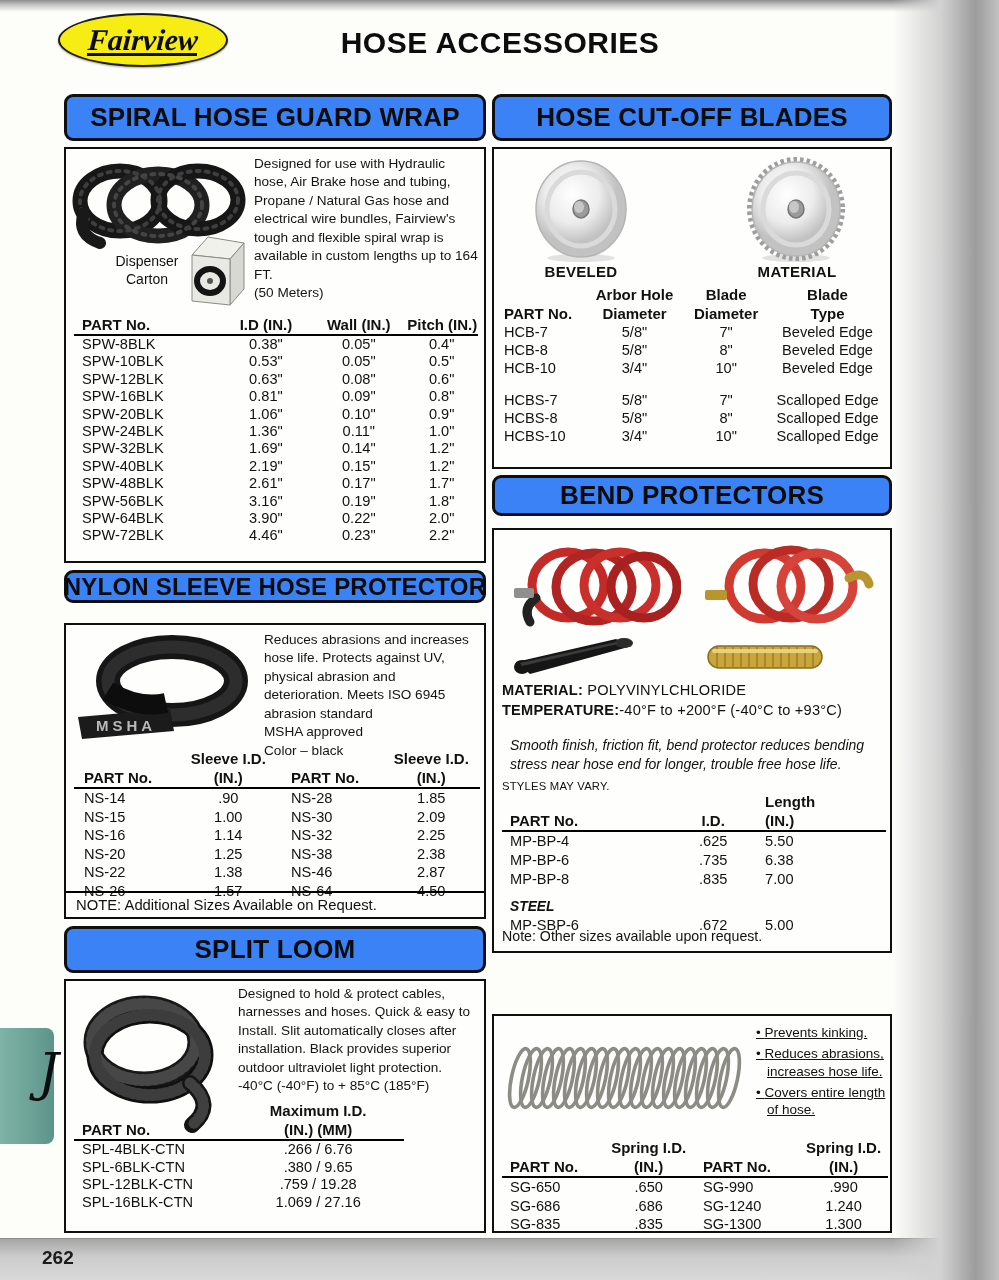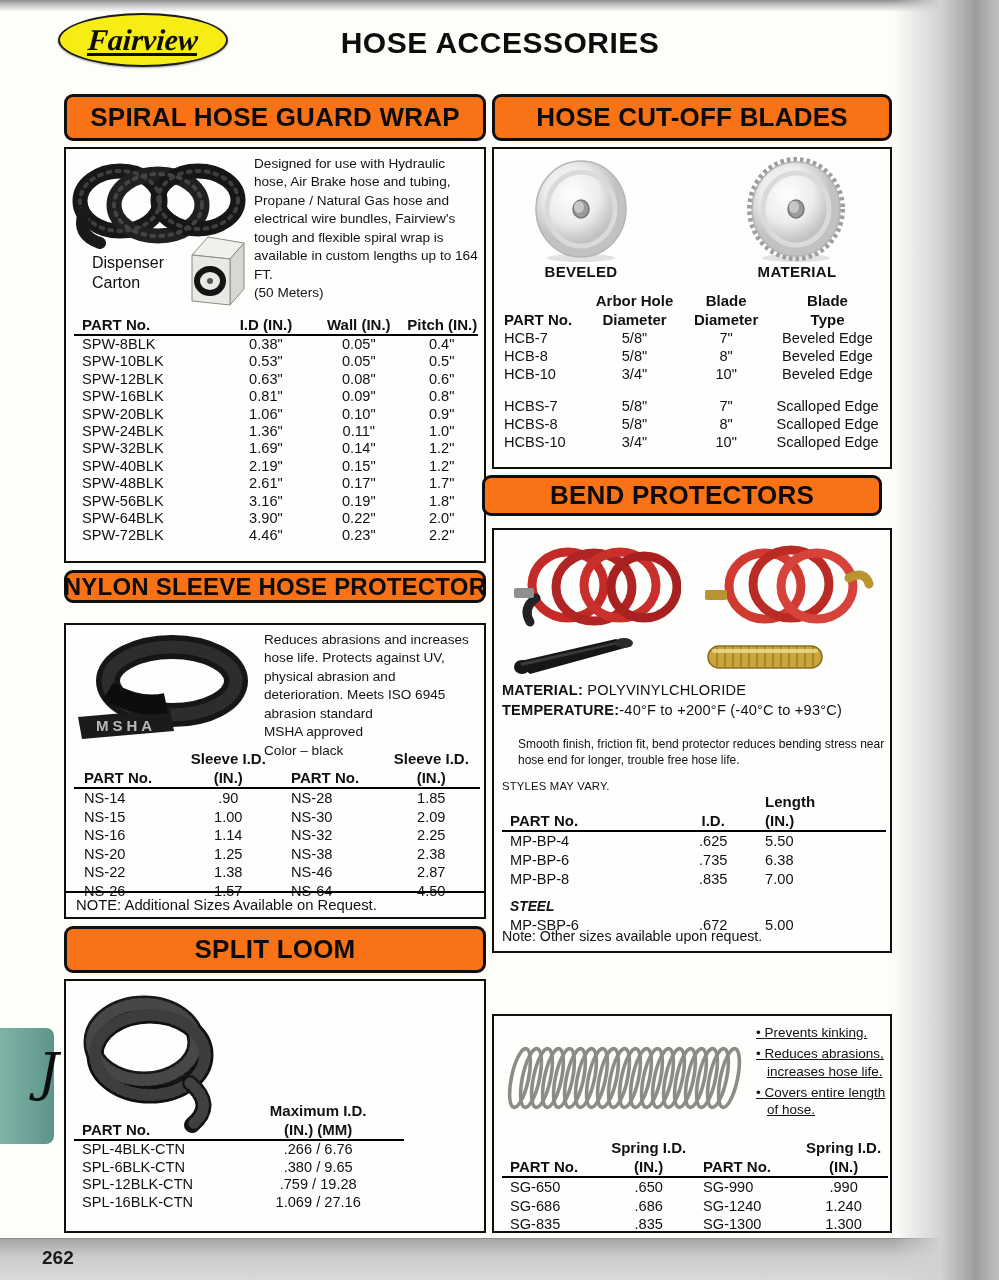--- a/index.html
+++ b/index.html
@@ -30,27 +30,27 @@
     background:#f7ec13; border:2px solid #1c1c1c; border-radius:50%;
     display:flex; align-items:center; justify-content:center;
     box-shadow:0 1px 2px rgba(0,0,0,.35); }
   .logo-text { font-family:"Liberation Serif",serif; font-style:italic; font-weight:bold;
     font-size:30px; color:#0d0d0d; transform:skewX(-4deg);
     text-decoration:underline; text-decoration-thickness:2.5px; text-underline-offset:3px; }
   .page-title { position:absolute; left:270px; top:26px; width:460px; text-align:center;
     font-size:30px; font-weight:bold; letter-spacing:.5px; color:#0d0d0d; }
 
   
-  .section-header { position:absolute; background:#f97316; border:3px solid #0f0f0f; border-radius:9px;
+  .section-header { position:absolute; background:#3b82f6; border:3px solid #0f0f0f; border-radius:9px;
     display:flex; align-items:center; justify-content:center;
     font-weight:bold; font-size:26px; letter-spacing:.2px; color:#0c0c0c; white-space:nowrap; }
   .section-body { position:absolute; border:2px solid #0f0f0f; background:#fefefc; }
 
   .desc { position:absolute; font-size:13.6px; line-height:1.36; color:#141414; white-space:pre-line; }
-  .caption { position:absolute; font-size:16px; line-height:1.25; text-align:left; white-space:pre-line; }
+  .caption { position:absolute; font-size:14px; line-height:1.25; text-align:center; white-space:pre-line; }
   .blade-label { position:absolute; font-weight:bold; font-size:15px; text-align:center; letter-spacing:.3px; }
 
   
   table.cat { position:absolute; border-collapse:collapse; table-layout:fixed; }
   table.cat th { font-weight:bold; font-size:15px; padding:1px 2px; line-height:17px; white-space:nowrap; }
   table.cat td { font-size:14.6px; padding:0 2px; white-space:nowrap; }
   table.cat thead tr.rule th { border-bottom:2px solid #000; }
 
   .t-spiral td { line-height:17.4px; }
   .t-spiral th:nth-child(1), .t-spiral td:nth-child(1) { text-align:left; padding-left:8px; }
@@ -75,21 +75,21 @@
   .t-bend th:nth-child(3), .t-bend td:nth-child(3) { text-align:left; padding-right:18px; }
   .t-bend tbody.steel td { font-style:italic; font-weight:bold; font-size:13.8px; padding-top:8px; }
 
   .t-spring td { line-height:18.5px; }
   .t-spring th:nth-child(odd), .t-spring td:nth-child(odd) { text-align:left; padding-left:8px; }
   .t-spring th:nth-child(even), .t-spring td:nth-child(even) { text-align:center; }
 
   .note-bar { position:absolute; left:0; bottom:2px; width:100%; border-top:2px solid #000;
     font-size:14.8px; padding:4px 21px 2px 10px; }
   .bend-spec { position:absolute; left:8px; font-size:14.6px; letter-spacing:.2px; }
-  .bend-para { position:absolute; left:24px; top:206px; width:386px; font-size:12px; line-height:1.35; }
+  .bend-para { position:absolute; left:16px; top:206px; width:386px; font-size:14px; line-height:1.35;font-style:italic; }
   .styles-note { position:absolute; left:8px; top:250px; font-size:11.3px; letter-spacing:.2px; }
   .bend-note { position:absolute; left:8px; top:398px; font-size:14.2px; }
 
   ul.bullets { position:absolute; left:262px; top:8px; width:136px; list-style:none;
     font-size:13.5px; line-height:1.28; }
   ul.bullets li { padding-left:11px; text-indent:-11px; margin-bottom:4px;text-decoration:underline; }
   ul.bullets li::before { content:"•  "; }
 </style>
 </head>
 <body>
@@ -305,20 +305,22 @@
     <svg class="abs" style="left:6px;top:8px" width="158" height="145" viewBox="0 0 158 145">
       <g fill="none" stroke-linecap="round">
         <ellipse cx="72" cy="53" rx="52" ry="38" stroke="#181818" stroke-width="17"></ellipse>
         <ellipse cx="78" cy="66" rx="55" ry="40" stroke="#101010" stroke-width="17"></ellipse>
         <ellipse cx="72" cy="53" rx="52" ry="38" stroke="#474747" stroke-width="12" stroke-dasharray="2.5 4"></ellipse>
         <ellipse cx="78" cy="66" rx="55" ry="40" stroke="#3d3d3d" stroke-width="12" stroke-dasharray="2.5 4"></ellipse>
         <path d="M118,94 q26,22 2,42" stroke="#141414" stroke-width="16"></path>
         <path d="M118,94 q26,22 2,42" stroke="#404040" stroke-width="11" stroke-dasharray="2.5 4"></path>
       </g>
     </svg>
+    <div class="desc" style="left:172px;top:4px;width:240px">Designed to hold &amp; protect cables, harnesses and hoses. Quick &amp; easy to Install. Slit automatically closes after installation. Black provides superior outdoor ultraviolet light protection.
+-40°C (-40°F) to + 85°C (185°F)</div>
     <table class="cat t-loom" style="left:8px;top:120px;width:330px">
       <colgroup>
           <col style="width:48%">
           <col style="width:52%">
         </colgroup>
       <thead>
         <tr>
           <th></th>
           <th style="text-align:center">Maximum I.D.</th>
         </tr>
@@ -376,21 +378,21 @@
       </defs>
       <ellipse cx="57" cy="101" rx="34" ry="4" fill="#e2e2e2"></ellipse>
       <ellipse cx="57" cy="52" rx="46" ry="49" fill="none" stroke="#9e9e9e" stroke-width="6" stroke-dasharray="3.5 3"></ellipse>
       <ellipse cx="57" cy="52" rx="44" ry="47" fill="url(#bladeG2)" stroke="#b5b5b5" stroke-width="1.5"></ellipse>
       <ellipse cx="57" cy="52" rx="33" ry="36" fill="none" stroke="#dadada" stroke-width="5"></ellipse>
       <ellipse cx="57" cy="52" rx="8" ry="9" fill="#9b9b9b" stroke="#777" stroke-width="1.5"></ellipse>
       <ellipse cx="55" cy="50" rx="5" ry="6" fill="#c7c7c7"></ellipse>
     </svg>
     <div class="blade-label" style="left:22px;top:114px;width:130px">BEVELED</div>
     <div class="blade-label" style="left:238px;top:114px;width:130px">MATERIAL</div>
-    <table class="cat t-blades" style="left:4px;top:142px;width:390px">
+    <table class="cat t-blades" style="left:4px;top:136px;width:390px">
       <colgroup>
           <col style="width:22%">
           <col style="width:26%">
           <col style="width:21%">
           <col style="width:31%">
         </colgroup>
       <thead>
         <tr>
           <th></th>
           <th>Arbor Hole</th>
@@ -445,21 +447,21 @@
           <tr>
             <td>HCBS-10</td>
             <td>3/4"</td>
             <td>10"</td>
             <td>Scalloped Edge</td>
           </tr>
         </tbody>
     </table>
   </div>
 
-  <div class="section-header" style="left:482px;top:475px;width:400px;height:41px">
+  <div class="section-header" style="left:492px;top:475px;width:400px;height:41px">
     <span>BEND PROTECTORS</span>
   </div>
   <div class="section-body" style="left:492px;top:528px;width:400px;height:425px">
     <svg class="abs" style="left:12px;top:8px" width="175" height="95" viewBox="0 0 175 95">
       <g fill="none" stroke-linecap="round">
         <ellipse cx="62" cy="47" rx="36" ry="33" stroke="#c42a28" stroke-width="9"></ellipse>
         <ellipse cx="88" cy="49" rx="38" ry="34" stroke="#b02423" stroke-width="9"></ellipse>
         <ellipse cx="114" cy="47" rx="36" ry="33" stroke="#c9302c" stroke-width="9"></ellipse>
         <ellipse cx="138" cy="49" rx="33" ry="31" stroke="#a82120" stroke-width="9"></ellipse>
         <path d="M30,60 q-14,10 -6,24" stroke="#222222" stroke-width="9"></path>

